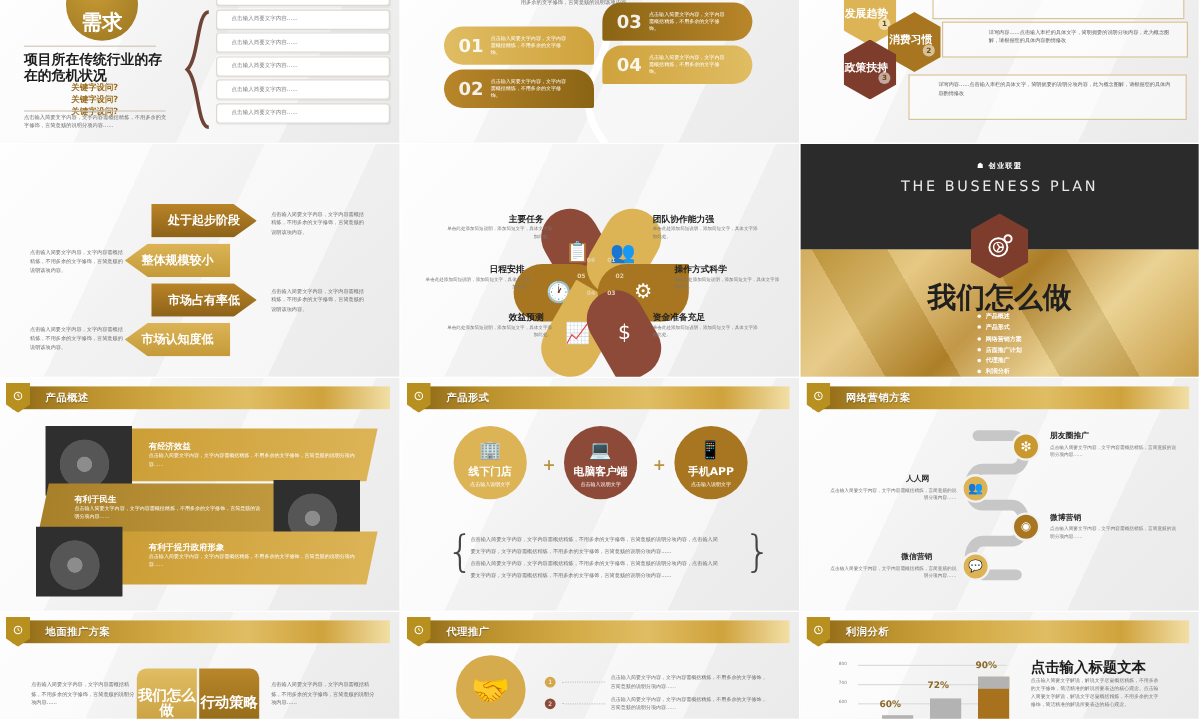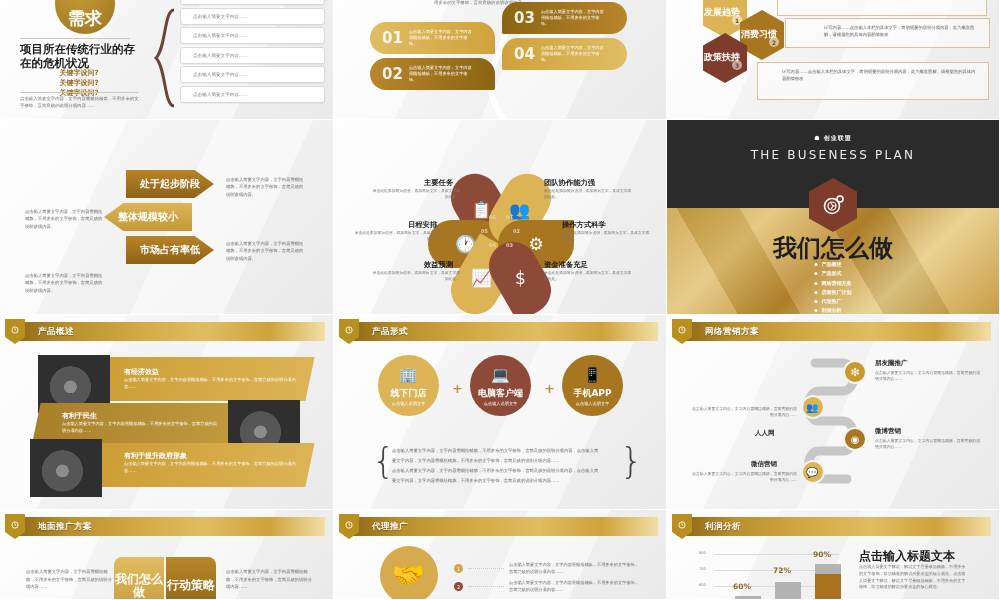--- a/index.html
+++ b/index.html
@@ -256,20 +256,23 @@
       <div class="inner">
     <div class="arw arwR" style="left:126px;top:50px;width:88px;background:linear-gradient(180deg,#b98427,#8d6218);">
           <span>处于起步阶段</span>
         </div>
     <div class="arw arwL" style="left:104px;top:83px;width:88px;background:linear-gradient(180deg,#dcb456,#c49a39);">
           <span>整体规模较小</span>
         </div>
     <div class="arw arwR" style="left:126px;top:116px;width:88px;background:linear-gradient(180deg,#b98427,#8d6218);">
           <span>市场占有率低</span>
         </div>
+    <div class="arw arwL" style="left:104px;top:149px;width:88px;background:linear-gradient(180deg,#dcb456,#c49a39);">
+          <span>市场认知度低</span>
+        </div>
     <div class="s4txt" style="left:226px;top:56px;">点击输入简要文字内容，文字内容需概括精炼，不用多余的文字修饰，言简意赅的说明该项内容。</div>
     <div class="s4txt" style="left:25px;top:88px;">点击输入简要文字内容，文字内容需概括精炼，不用多余的文字修饰，言简意赅的说明该项内容。</div>
     <div class="s4txt" style="left:226px;top:120px;">点击输入简要文字内容，文字内容需概括精炼，不用多余的文字修饰，言简意赅的说明该项内容。</div>
     <div class="s4txt" style="left:25px;top:152px;">点击输入简要文字内容，文字内容需概括精炼，不用多余的文字修饰，言简意赅的说明该项内容。</div>
   </div>
     </div>
 
   <div class="slide">
       <div class="inner">
 
@@ -425,21 +428,21 @@
     </svg>
     <div class="nd" style="left:176px;top:45px;background:#c9992f;">
           <span style="font-size:11px;">❇</span>
         </div>
     <div class="nl" style="left:208px;top:44px;">朋友圈推广</div>
     <div class="nt" style="left:208px;top:55px;">点击输入简要文字内容，文字内容需概括精炼，言简意赅的说明分项内容……</div>
 
     <div class="nd" style="left:134px;top:80px;background:#dcb456;">
           <span style="font-size:10px;">👥</span>
         </div>
-    <div class="nl" style="left:88px;top:80px;margin-top:34px;">人人网</div>
+    <div class="nl" style="left:88px;top:80px;">人人网</div>
     <div class="nt" style="left:22px;top:91px;text-align:right;">点击输入简要文字内容，文字内容需概括精炼，言简意赅的说明分项内容……</div>
 
     <div class="nd" style="left:176px;top:112px;background:#a87620;">
           <span style="font-size:10px;">◉</span>
         </div>
     <div class="nl" style="left:208px;top:112px;">微博营销</div>
     <div class="nt" style="left:208px;top:123px;">点击输入简要文字内容，文字内容需概括精炼，言简意赅的说明分项内容……</div>
 
     <div class="nd" style="left:134px;top:145px;background:#dcb456;">
           <span style="font-size:10px;">💬</span>

